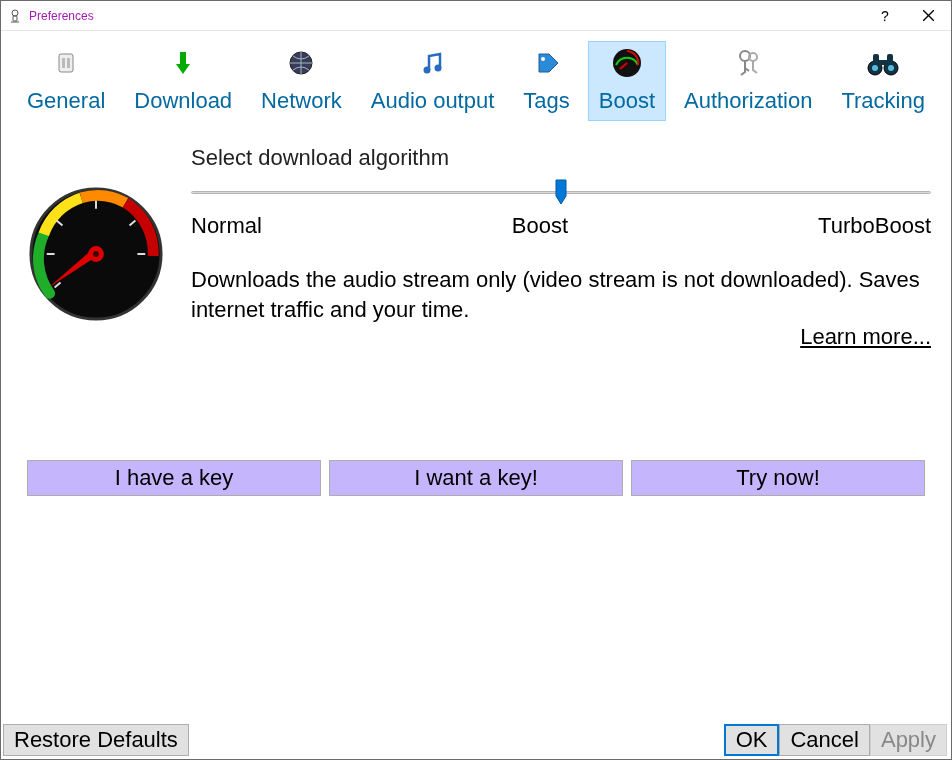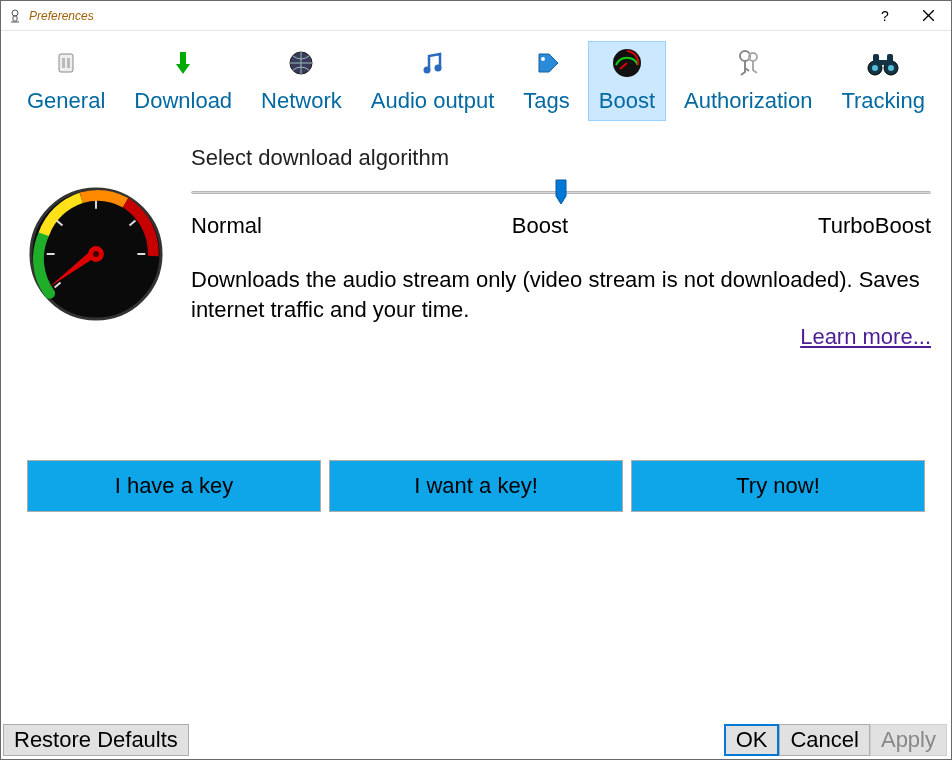--- a/index.html
+++ b/index.html
@@ -13,21 +13,21 @@
   }
   .titlebar {
     height:30px;
     display:flex; align-items:center;
     background:#fff;
     border-bottom:1px solid #e5e5e5;
     font-size:12px;
     padding-left:6px;
   }
   .titlebar .app-icon { width:16px; height:16px; margin-right:6px; }
-  .titlebar .title { flex:1; color:#a16207;font-style:italic; }
+  .titlebar .title { flex:1; color:#a21caf; }
   .titlebar .sys-btn {
     width:46px; height:30px;
     display:flex; align-items:center; justify-content:center;
     font-size:14px; color:#000;
     cursor:pointer;
   }
   .titlebar .sys-btn.help { width:40px; font-size:14px; }
 
   .tabs {
     display:flex;
@@ -77,35 +77,35 @@
   }
   .slider-labels {
     display:flex; justify-content:space-between;
     font-size:22px; color:#000000;
     margin-bottom:26px;
   }
   .description {
     font-size:22px; color:#000; line-height:1.35;
   }
   .learn-link {
-    font-size:22px; color:#4c1d95;
+    font-size:22px; color:#000000;
     text-decoration:underline;
     float:right;
     cursor:pointer;
   }
 
   .key-buttons {
     display:flex; gap:8px;
     margin-top:110px;
     padding:0 6px;
   }
   .btn {
     flex:1;
-    height:52px;
-    background:#0ea5e9;
+    height:36px;
+    background:#c4b5fd;
     border:1px solid #adadad;
     font-size:22px;
     display:flex; align-items:center; justify-content:center;
     cursor:pointer;
   }
 
   .footer {
     position:absolute; left:2px; right:4px; bottom:3px;
     display:flex; align-items:center;
     gap:0;

